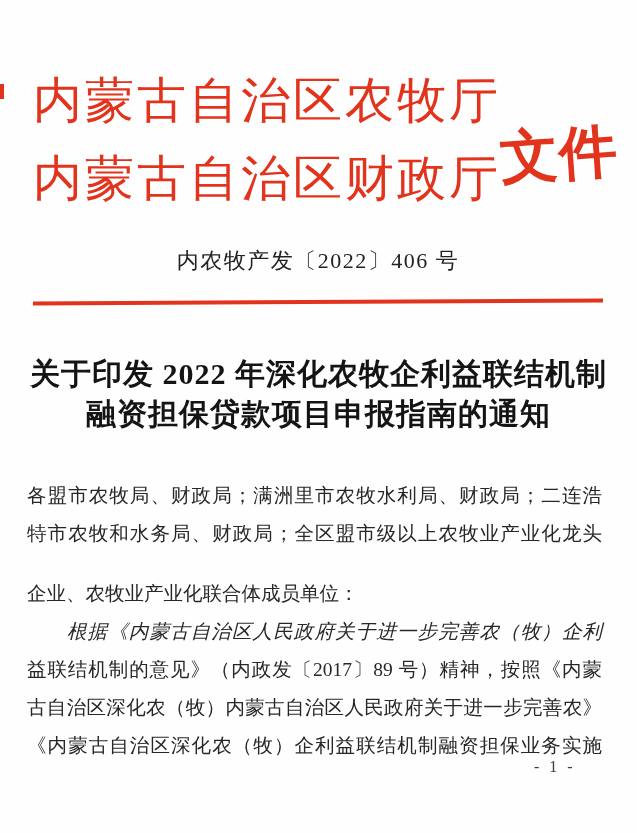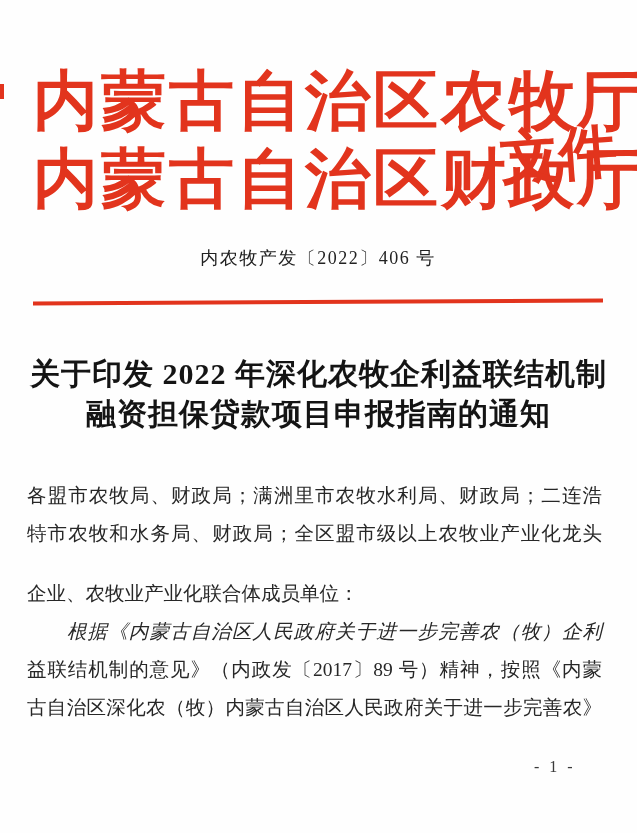--- a/index.html
+++ b/index.html
@@ -23,22 +23,22 @@
     background: var(--red);
     opacityః: 0.9;
   }
 
   .letterhead {
     position: absolute;
     left: 33px; top: 62px;
     width: 590px;
   }
   .issuer-line {
-    font-size: 65px;
-    font-weight: bold;
+    font-size: 49px;
+    font-weight: normal;
     color: var(--red);
     letter-spacing: 3px;
     line-height: 78px;
     white-space: nowrap;
   }
   .doc-type {
     position: absolute;
     left: 500px; top: 116px;
     font-size: 58px;
     font-weight: bold;
@@ -46,21 +46,21 @@
     letter-spacing: 1px;
     transform: rotate(-4deg);
     white-space: nowrap;
   }
 
   .doc-number {
     position: absolute;
     left: 33px; top: 246px;
     width: 570px;
     text-align: center;
-    font-size: 18px;
+    font-size: 22px;
     letter-spacing: 1.5px;
     color: #222222;
     white-space: nowrap;
   }
 
   .red-rule {
     position: absolute;
     left: 33px; top: 300px;
     width: 570px; height: 3.5px;
     background: var(--red);
@@ -140,17 +140,18 @@
     <span class="title-line">融资担保贷款项目申报指南的通知</span>
   </h1>
 
   <div class="doc-body">
     <div class="body-line">各盟市农牧局、财政局；满洲里市农牧水利局、财政局；二连浩</div>
     <div class="body-line">特市农牧和水务局、财政局；全区盟市级以上农牧业产业化龙头</div>
     <div class="body-line para-end">企业、农牧业产业化联合体成员单位：</div>
     <div class="body-line indent">根据《内蒙古自治区人民政府关于进一步完善农（牧）企利</div>
     <div class="body-line">益联结机制的意见》（内政发〔2017〕89 号）精神，按照《内蒙</div>
     <div class="body-line">古自治区深化农（牧）内蒙古自治区人民政府关于进一步完善农》</div>
+    <div class="body-line">《内蒙古自治区深化农（牧）企利益联结机制融资担保业务实施</div>
   </div>
 
   <div class="page-number">- 1 -</div>
 
 </div>
 
 </body></html>

